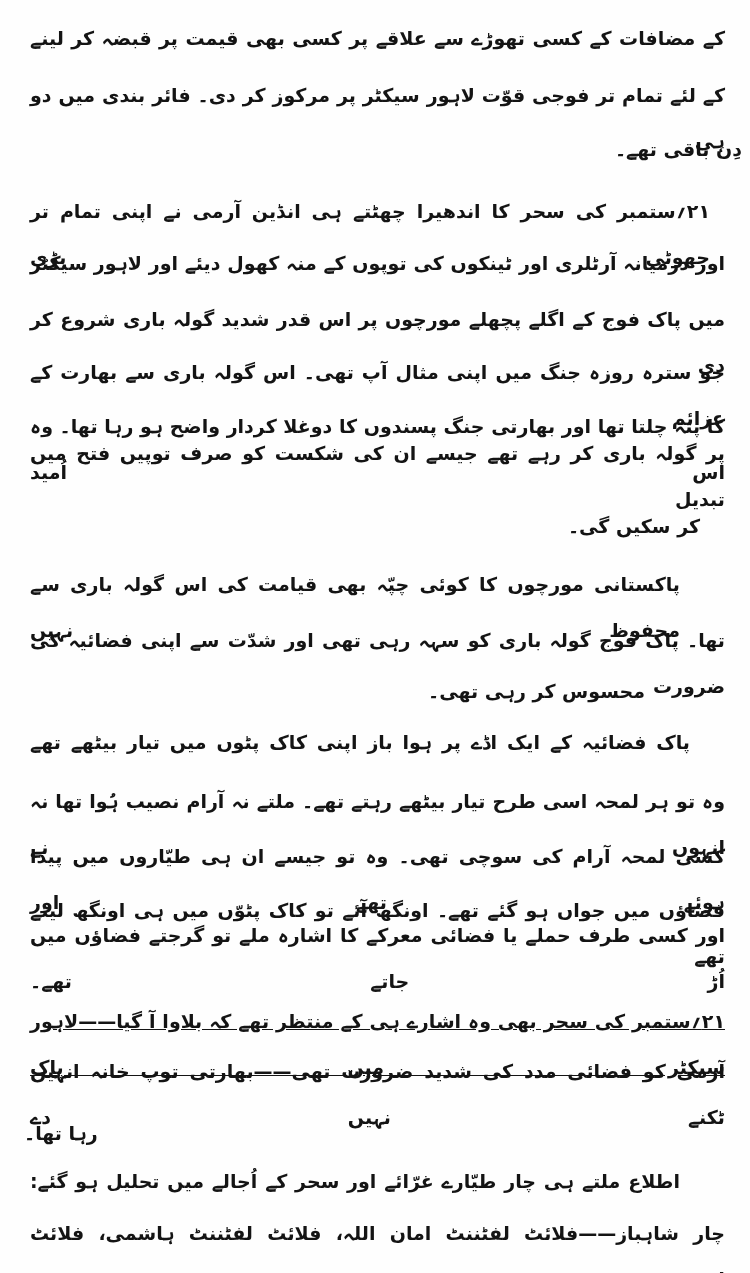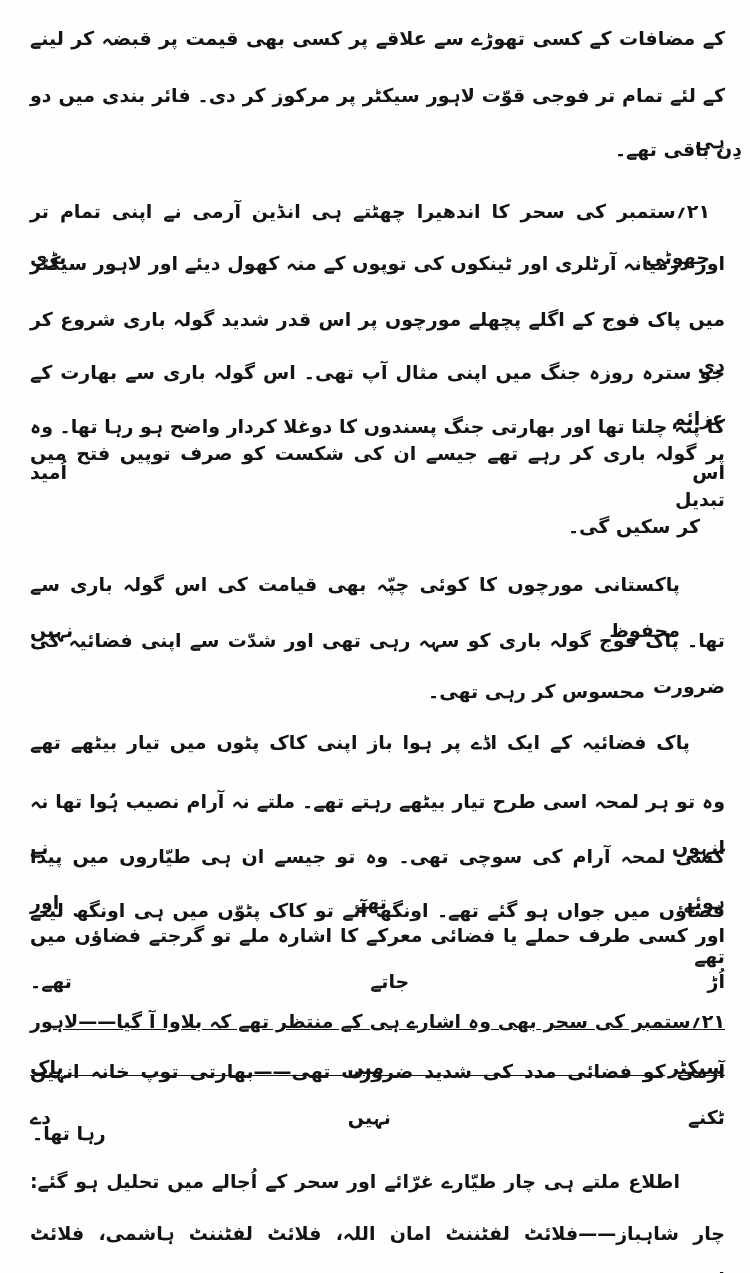--- a/index.html
+++ b/index.html
@@ -35,21 +35,21 @@
     text-align-last: justify;
   }
   
   .ind-sm { padding-right: 15px; }
   .ind-md { padding-right: 35px; }
   .ind-lg { padding-right: 45px; }
   
   .tail-right  { left: auto;  right: 8px;   text-align: right; }
   .tail-right2 { left: auto;  right: 50px;  text-align: right; }
   .tail-center { left: auto;  right: 105px; text-align: left; }
-  .tail-left   { left: 32px;  right: auto;  text-align: center; }
+  .tail-left   { left: 24px;  right: auto;  text-align: center; }
 </style>
 </head>
 <body>
 
 <div class="page">
 
   <div class="line j" style="top:15px;">کے مضافات کے کسی تھوڑے سے علاقے پر کسی بھی قیمت پر قبضہ کر لینے</div>
   <div class="line j" style="top:72px;">کے لئے تمام تر فوجی قوّت لاہور سیکٹر پر مرکوز کر دی۔ فائر بندی میں دو ہی</div>
   <div class="line tail-right" style="top:126px;">دِن باقی تھے۔</div>
 

